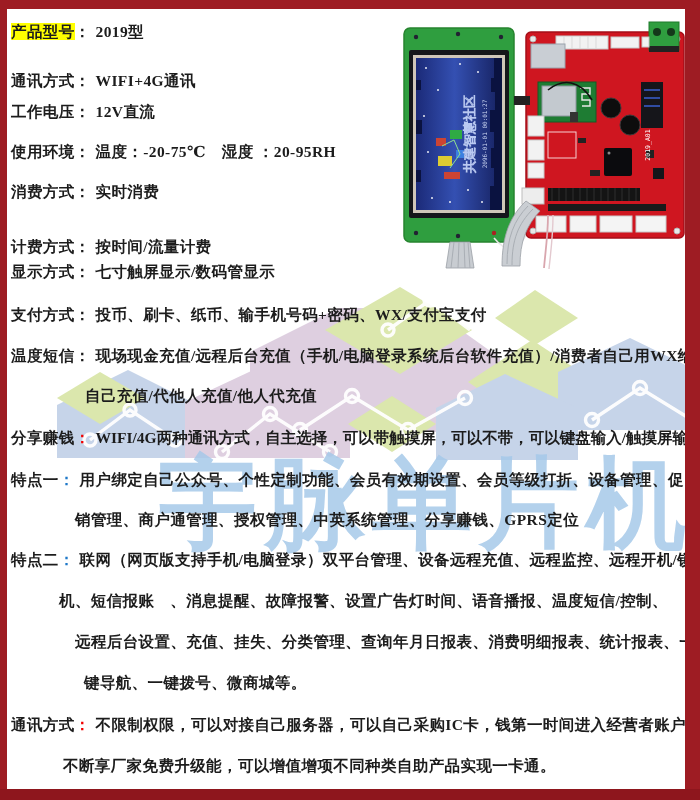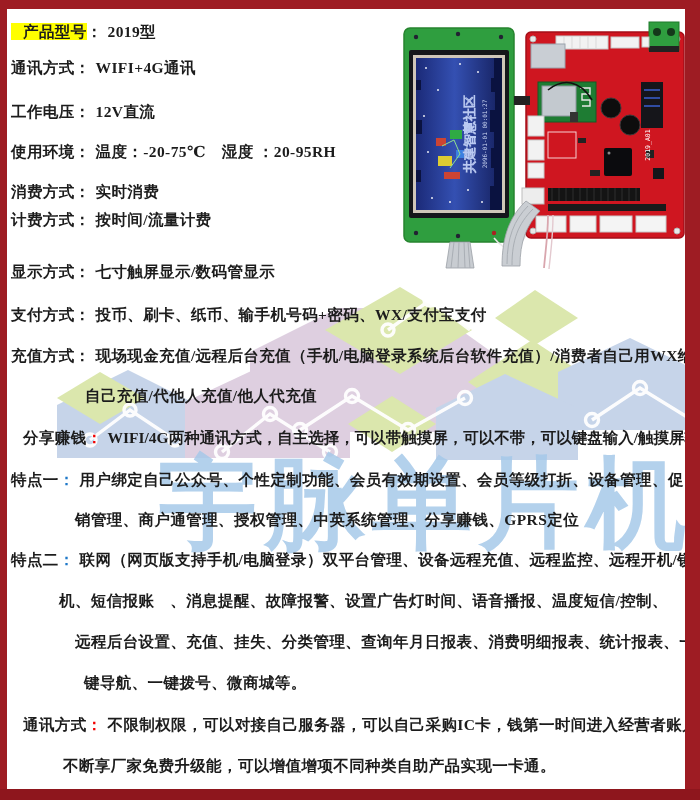--- a/index.html
+++ b/index.html
@@ -19,21 +19,21 @@
     position:absolute;left:138px;top:452px;z-index:2;
     font-size:100px;font-weight:bold;line-height:1.05;letter-spacing:7px;
     color:#a6c9e9;opacity:.85;white-space:nowrap;margin-left:20px;
   }
   
   .row{
     position:absolute;left:11px;z-index:5;white-space:nowrap;
     font-size:15.5px;font-weight:bold;color:#1c1c1c;letter-spacing:.4px;line-height:20px;
   }
   .row .lbl{color:#1c1c1c;}
-  .lbl-red{color:#f20000;padding-left:12px;}
+  .lbl-red{color:#f20000;}
   .lbl-blue{color:#1e78c8;}
   .hl-yellow{background:#ffff00;}
   .colon{color:#1c1c1c;}
   .colon-red{color:#f20000;}
   .colon-blue{color:#1e78c8;}
   .val{margin-left:5px;margin-top:40px;}
   
   #photo{position:absolute;left:398px;top:20px;z-index:6;}
 </style>
 </head>
@@ -78,43 +78,43 @@
 <div id="watermark">宇脉单片机</div>
 
 <div class="bar" id="bar-top"></div>
 <div class="bar" id="bar-left"></div>
 <div class="bar" id="bar-right"></div>
 <div class="bar" id="bar-bottom"></div>
 
 <div class="row" style="top:22px">
   <span class="lbl lbl-red hl-yellow">产品型号</span><span class="colon">：</span><span class="val">2019型</span>
 </div>
-<div class="row" style="top:58px">
+<div class="row" style="top:71px">
   <span class="lbl">通讯方式</span><span class="colon">：</span><span class="val">WIFI+4G通讯</span>
 </div>
 <div class="row" style="top:102px">
   <span class="lbl">工作电压</span><span class="colon">：</span><span class="val">12V直流</span>
 </div>
 <div class="row" style="top:142px">
   <span class="lbl">使用环境</span><span class="colon">：</span><span class="val">温度：-20-75℃　湿度 ：20-95RH</span>
 </div>
 <div class="row" style="top:182px">
   <span class="lbl">消费方式</span><span class="colon">：</span><span class="val">实时消费</span>
 </div>
-<div class="row" style="top:210px">
+<div class="row" style="top:237px">
   <span class="lbl">计费方式</span><span class="colon">：</span><span class="val">按时间/流量计费</span>
 </div>
 <div class="row" style="top:262px">
   <span class="lbl">显示方式</span><span class="colon">：</span><span class="val">七寸触屏显示/数码管显示</span>
 </div>
 <div class="row" style="top:305px">
   <span class="lbl">支付方式</span><span class="colon">：</span><span class="val">投币、刷卡、纸币、输手机号码+密码、WX/支付宝支付</span>
 </div>
 <div class="row" style="top:346px">
-  <span class="lbl">充值方式</span><span class="colon">：</span><span class="val">现场现金充值/远程后台充值（手机/电脑登录系统后台软件充值）/消费者自己用WX给</span>
+  <span class="lbl">温度短信</span><span class="colon">：</span><span class="val">现场现金充值/远程后台充值（手机/电脑登录系统后台软件充值）/消费者自己用WX给</span>
 </div>
 <div class="row" style="top:386px;left:85px">
   <span>自己充值/代他人充值/他人代充值</span>
 </div>
 
 <div class="row" style="top:428px">
   <span class="lbl lbl-red">分享赚钱</span><span class="colon colon-red">：</span><span class="val" style="letter-spacing:0">WIFI/4G两种通讯方式，自主选择，可以带触摸屏，可以不带，可以键盘输入/触摸屏输入。</span>
 </div>
 <div class="row" style="top:470px">
   <span class="lbl lbl-blue">特点一</span><span class="colon colon-blue">：</span><span class="val">用户绑定自己公众号、个性定制功能、会员有效期设置、会员等级打折、设备管理、促</span>

